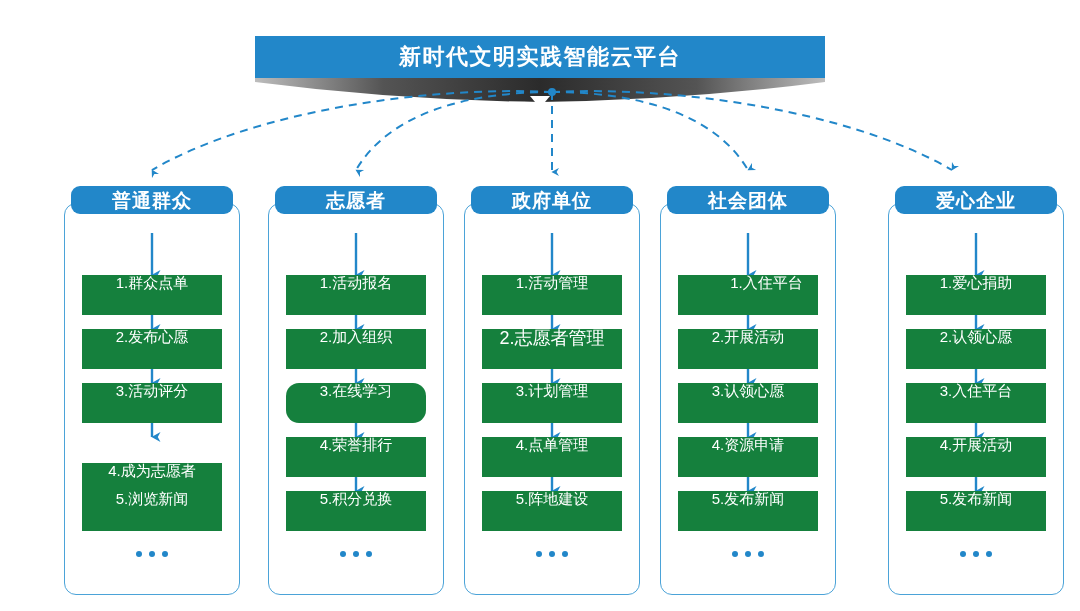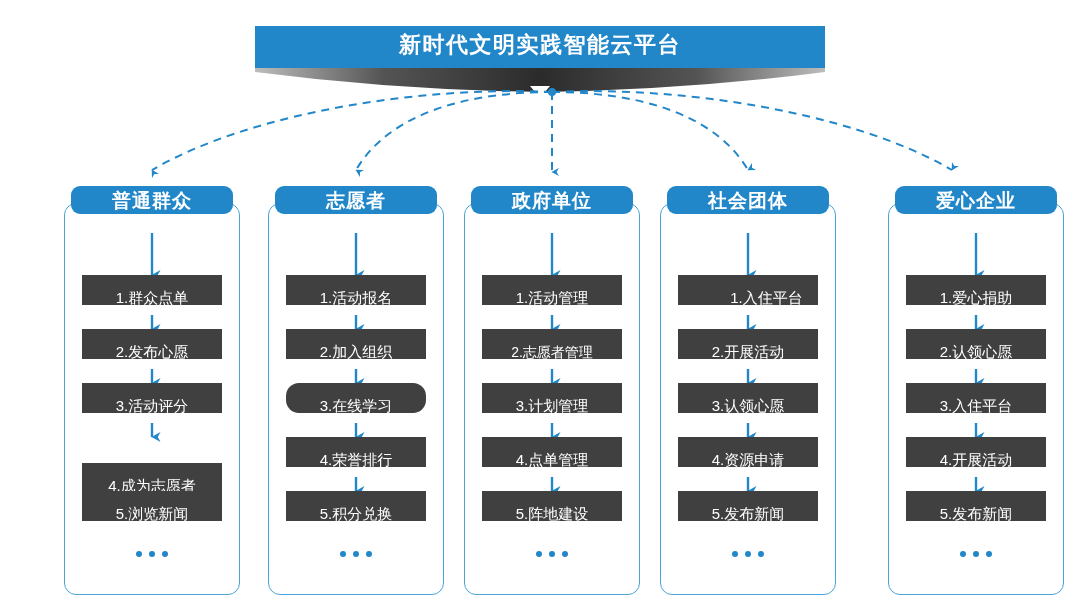--- a/index.html
+++ b/index.html
@@ -19,24 +19,23 @@
     position: absolute;
     left: 0; top: 0;
     width: 1080px;
     height: 611px;
   }
 
   
   .title-wrap {
     position: absolute;
     left: 255px;
-    top: 26px;
+    top: 36px;
     width: 570px;
     height: 42px;
-    font-family: Liberation Mono, monospace;
   }
   .title-bar {
     position: absolute;
     left: 0; top: 0;
     width: 570px;
     height: 42px;
     background: #2287c9;
     display: flex;
     align-items: center;
     justify-content: center;
@@ -131,34 +130,34 @@
     left: 0;
     top: 0;
     width: 176px;
     height: 392px;
   }
 
   .item-box {
     position: absolute;
     left: 18px;
     width: 140px;
-    height: 30px;
-    background: #404040;
+    height: 40px;
+    background: #15803d;
     display: flex;
-    align-items: flex-end;
+    align-items: flex-start;
     justify-content: center;
     box-sizing: border-box;
   }
   .item-box .item-text {
     color: #ffffff;
     font-size: 15px;
     line-height: 1;
     white-space: nowrap;
   }
-  .item-box.narrow .item-text { font-size: 14px; }
+  .item-box.narrow .item-text { font-size: 18px; }
 
   .ellipsis {
     position: absolute;
     left: 18px;
     top: 341px;
     width: 140px;
     height: 20px;
     display: flex;
     align-items: center;
     justify-content: center;

